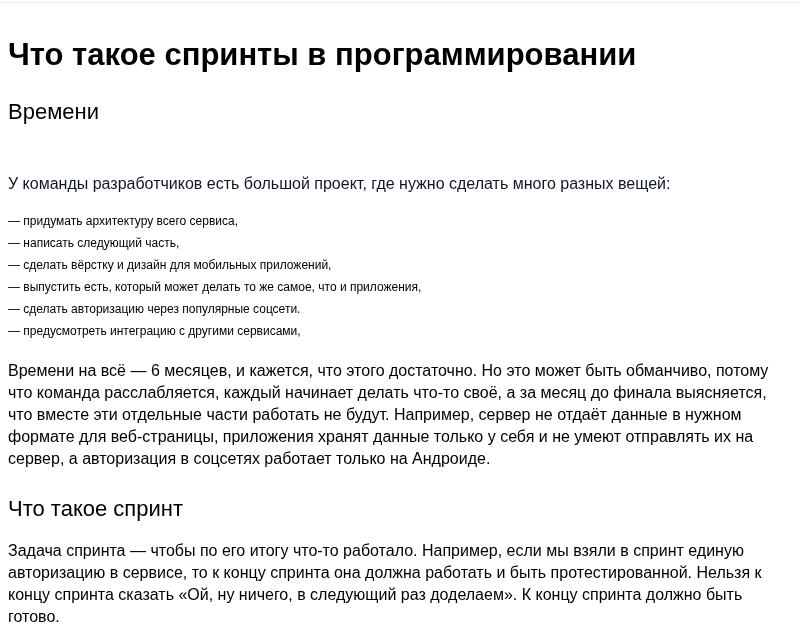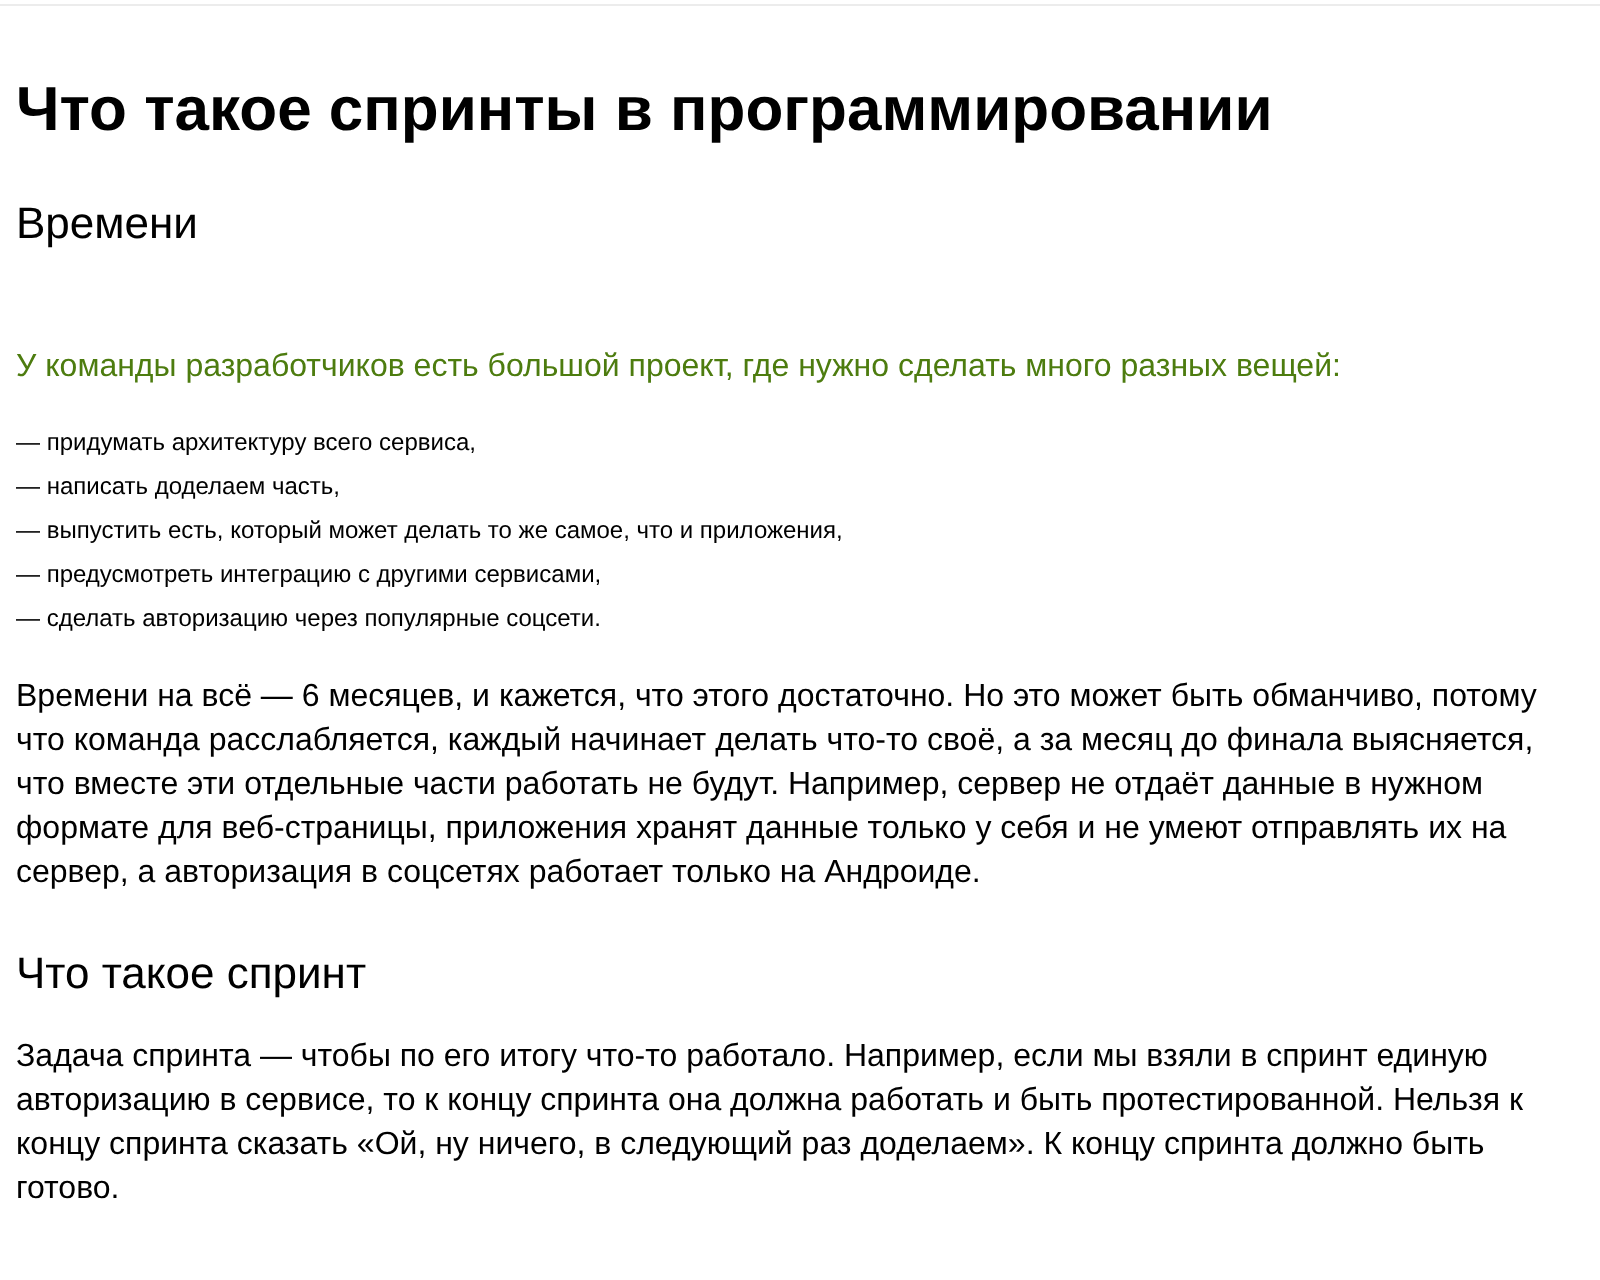--- a/index.html
+++ b/index.html
@@ -35,21 +35,21 @@
     line-height: 26px;
     font-weight: 400;
     margin: 26px 0 0 0;
   }
   p.body-text {
     font-size: 16px;
     line-height: 22px;
     margin: 18px 0 0 0;
   }
   p.lead {
-    color: #4d7c0f;
+    color: #0f172a;
     margin-top: 48px;
   }
   .task-list {
     margin: 15px 0 0 0;
   }
   .task-list .list-line {
     font-size: 12px;
     line-height: 22px;
   }
 </style>
@@ -61,24 +61,25 @@
 
   <h1 class="title">Что такое спринты в программировании</h1>
 
   <section>
     <h2 class="section-heading">Времени</h2>
 
     <p class="body-text lead">У команды разработчиков есть большой проект, где нужно сделать много разных вещей:</p>
 
     <div class="task-list">
       <div class="list-line">— придумать архитектуру всего сервиса,</div>
-      <div class="list-line">— написать доделаем часть,</div>
+      <div class="list-line">— написать следующий часть,</div>
+      <div class="list-line">— сделать вёрстку и дизайн для мобильных приложений,</div>
       <div class="list-line">— выпустить есть, который может делать то же самое, что и приложения,</div>
+      <div class="list-line">— сделать авторизацию через популярные соцсети.</div>
       <div class="list-line">— предусмотреть интеграцию с другими сервисами,</div>
-      <div class="list-line">— сделать авторизацию через популярные соцсети.</div>
     </div>
 
     <p class="body-text">Времени на всё — 6 месяцев, и кажется, что этого достаточно. Но это может быть обманчиво, потому что команда расслабляется, каждый начинает делать что-то своё, а за месяц до финала выясняется, что вместе эти отдельные части работать не будут. Например, сервер не отдаёт данные в нужном формате для веб-страницы, приложения хранят данные только у себя и не умеют отправлять их на сервер, а авторизация в соцсетях работает только на Андроиде.</p>
   </section>
 
   <section>
     <h2 class="section-heading">Что такое спринт</h2>
 
 
     <p class="body-text">Задача спринта — чтобы по его итогу что-то работало. Например, если мы взяли в спринт единую авторизацию в сервисе, то к концу спринта она должна работать и быть протестированной. Нельзя к концу спринта сказать «Ой, ну ничего, в следующий раз доделаем». К концу спринта должно быть готово.</p>

